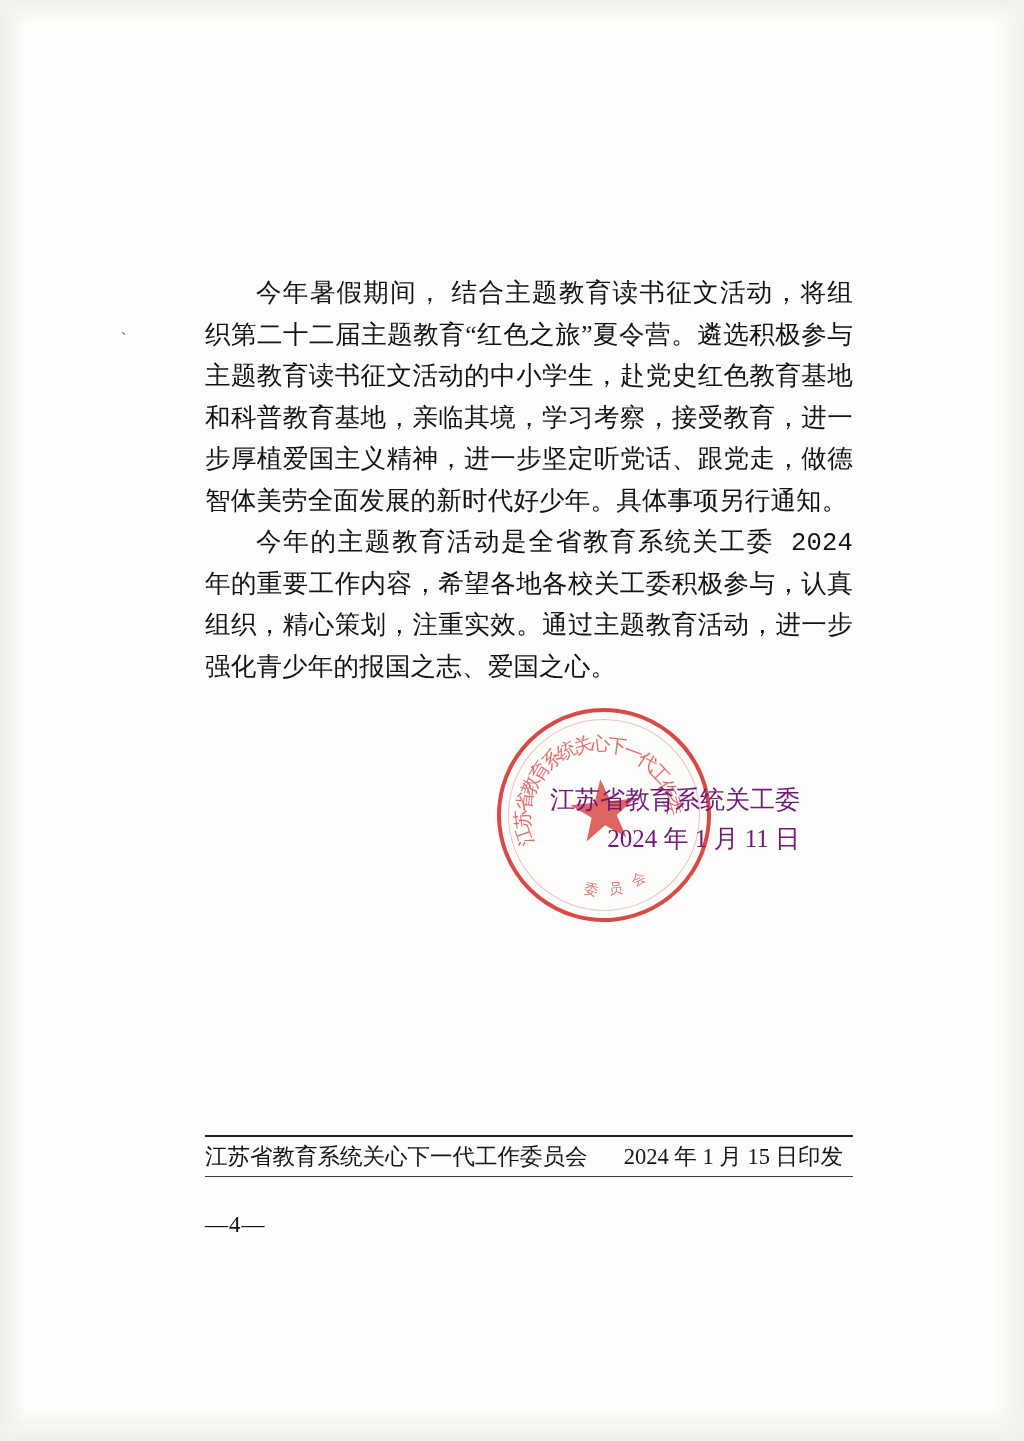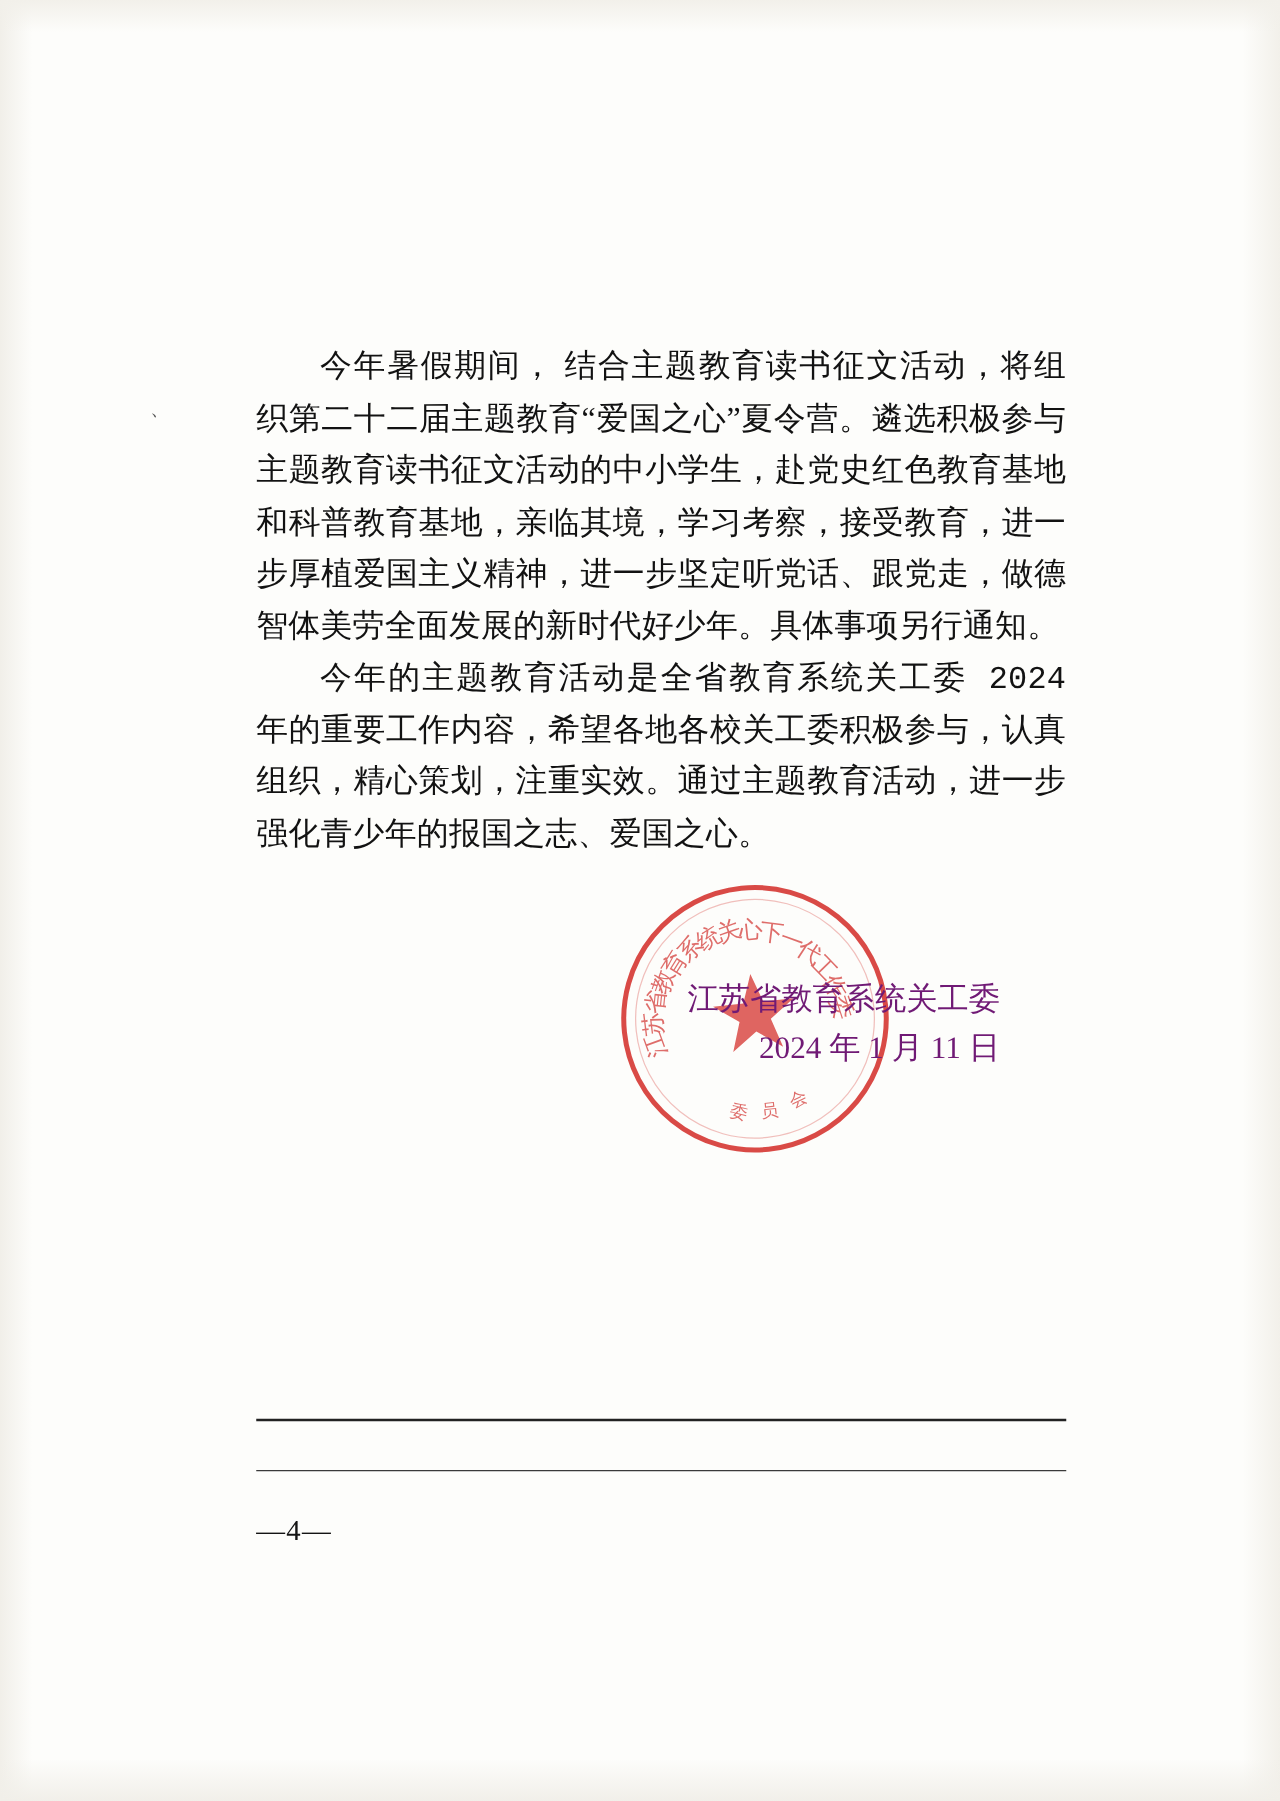--- a/index.html
+++ b/index.html
@@ -228,21 +228,21 @@
 <div class="page">
 
   <div class="scan-edge-left"></div>
   <div class="scan-edge-right"></div>
   <div class="scan-edge-top"></div>
   <div class="scan-edge-bottom"></div>
 
   <div class="stray-mark">、</div>
 
   <div class="body-text">
-    <p class="para">今年暑假期间， 结合主题教育读书征文活动，将组织第二十二届主题教育“爱国之心”夏令营。遴选积极参与主题教育读书征文活动的中小学生，赴党史红色教育基地和科普教育基地，亲临其境，学习考察，接受教育，进一步厚植爱国主义精神，进一步坚定听党话、跟党走，做德智体美劳全面发展的新时代好少年。具体事项另行通知。</p>
+    <p class="para">今年暑假期间， 结合主题教育读书征文活动，将组织第二十二届主题教育“红色之旅”夏令营。遴选积极参与主题教育读书征文活动的中小学生，赴党史红色教育基地和科普教育基地，亲临其境，学习考察，接受教育，进一步厚植爱国主义精神，进一步坚定听党话、跟党走，做德智体美劳全面发展的新时代好少年。具体事项另行通知。</p>
     <p class="para">今年的主题教育活动是全省教育系统关工委 2024 年的重要工作内容，希望各地各校关工委积极参与，认真组织，精心策划，注重实效。通过主题教育活动，进一步强化青少年的报国之志、爱国之心。</p>
   </div>
 
   <div class="seal">
     <div class="seal-text">
       <span style="transform:rotate(-104deg)">江</span>
       <span style="transform:rotate(-91deg)">苏</span>
       <span style="transform:rotate(-78deg)">省</span>
       <span style="transform:rotate(-65deg)">教</span>
       <span style="transform:rotate(-52deg)">育</span>
@@ -266,17 +266,22 @@
       <polygon points="50,3 61.8,36.6 97.6,36.6 68.5,57.9 79.5,92 50,71 20.5,92 31.5,57.9 2.4,36.6 38.2,36.6" fill="#d2241f"></polygon>
     </svg>
   </div>
 
   <div class="sign-block">
     <div class="sign-line">江苏省教育系统关工委</div>
     <div class="sign-line">2024 年 1 月 11 日</div>
   </div>
 
   <div class="footer-rule"></div>
+  <div class="footer-row">
+    <div class="footer-issuer">江苏省教育系统关心下一代工作委员会</div>
+    <div class="footer-spacer"></div>
+    <div class="footer-date">2024 年 1 月 15 日印发</div>
+  </div>
   <div class="footer-rule-2"></div>
 
   <div class="page-number">—4—</div>
 
 </div>
 
 </body></html>

